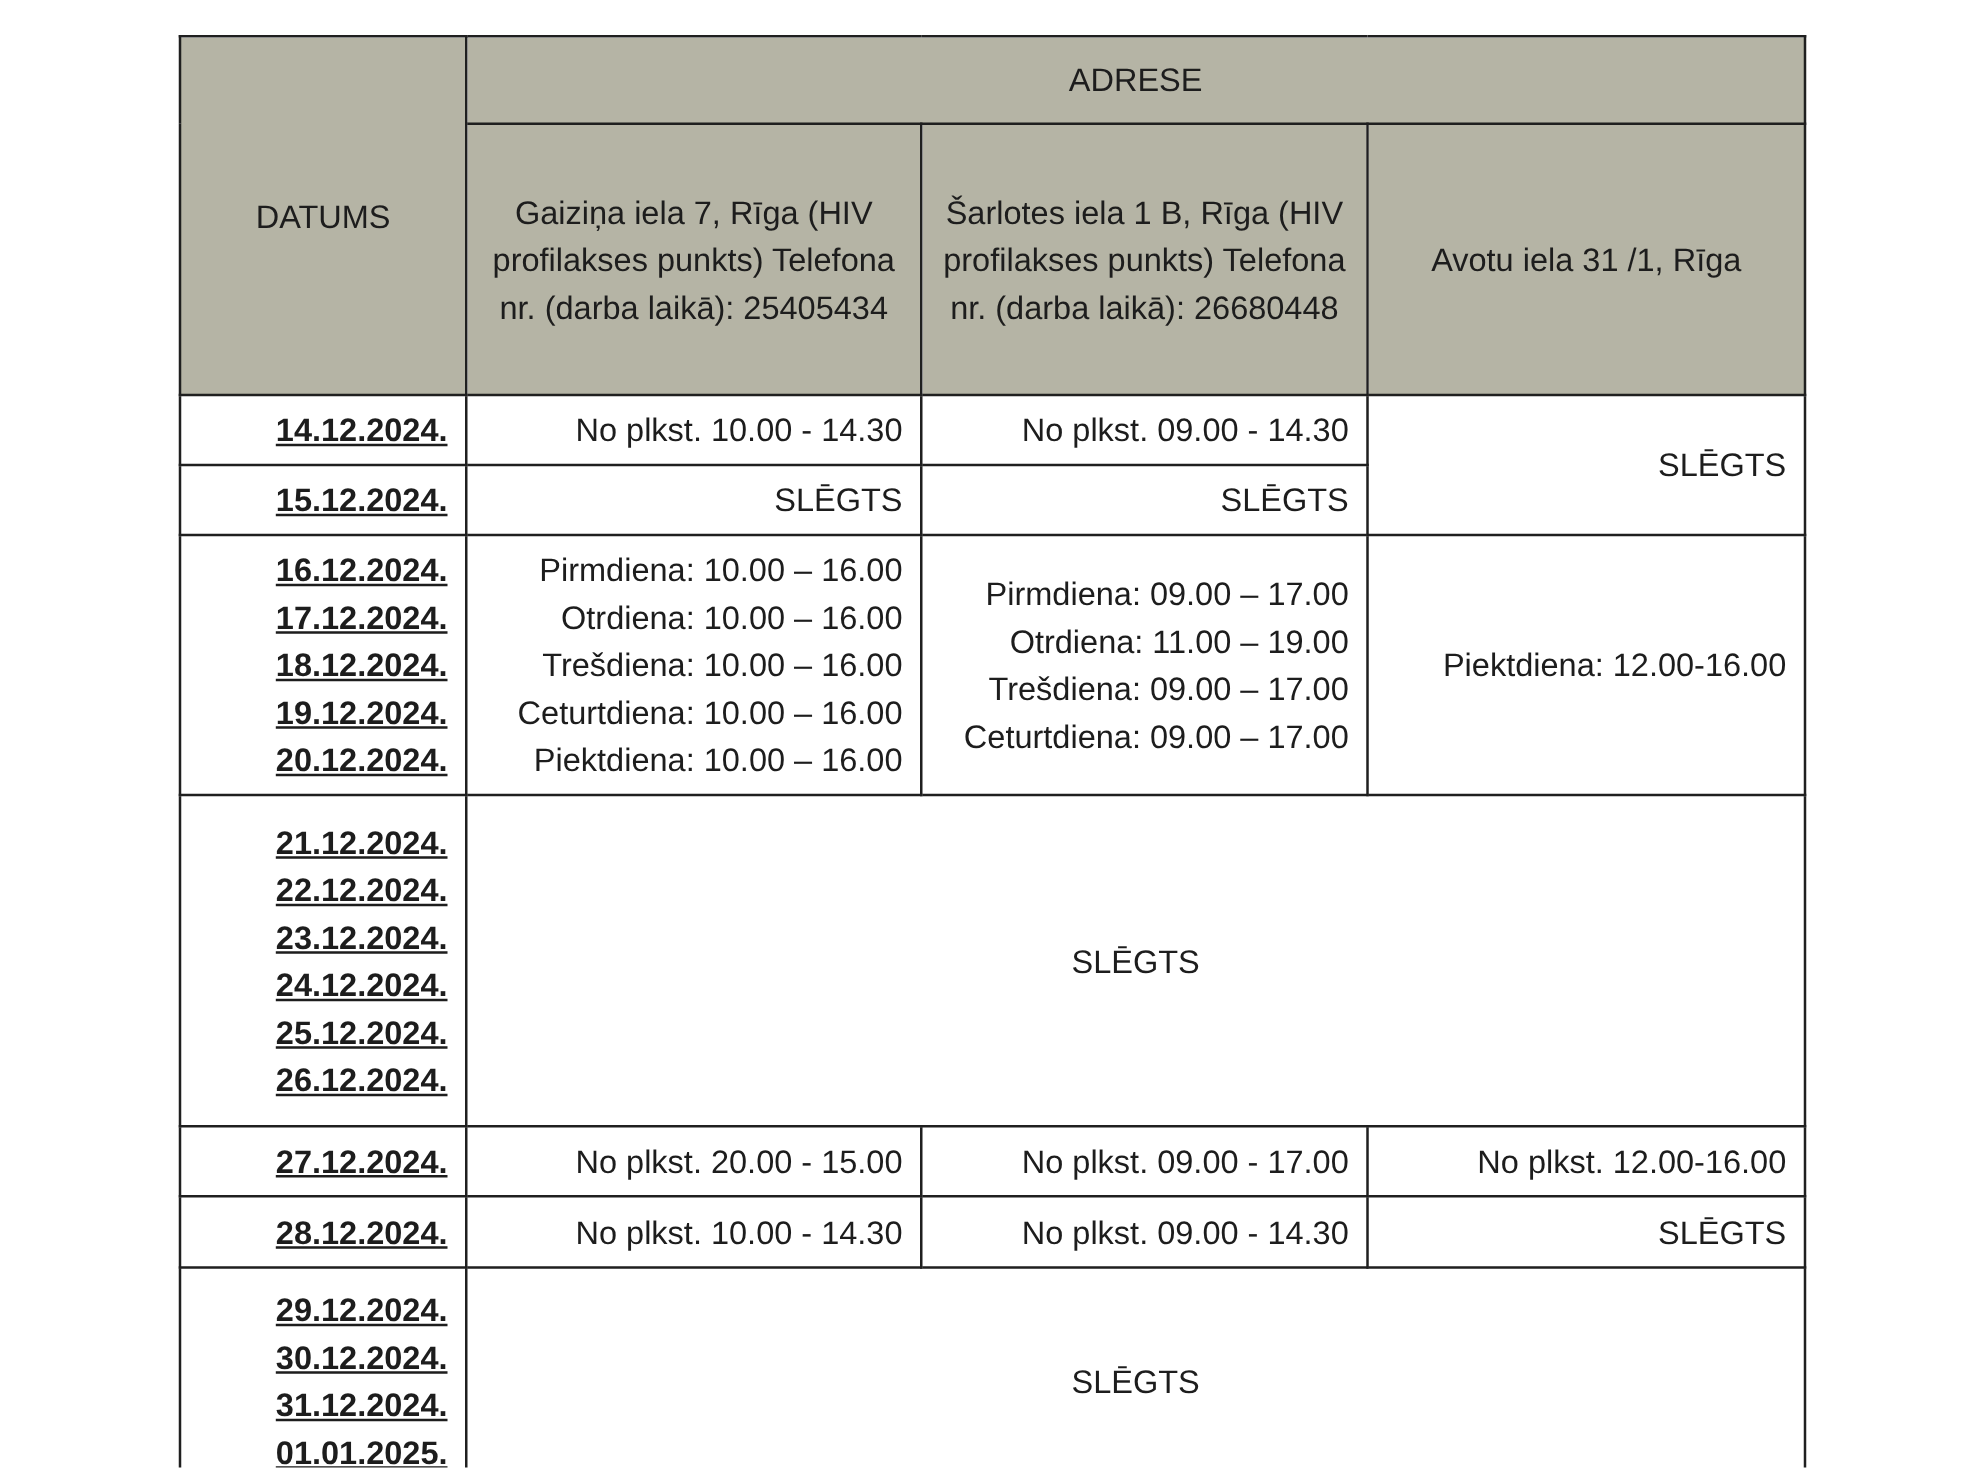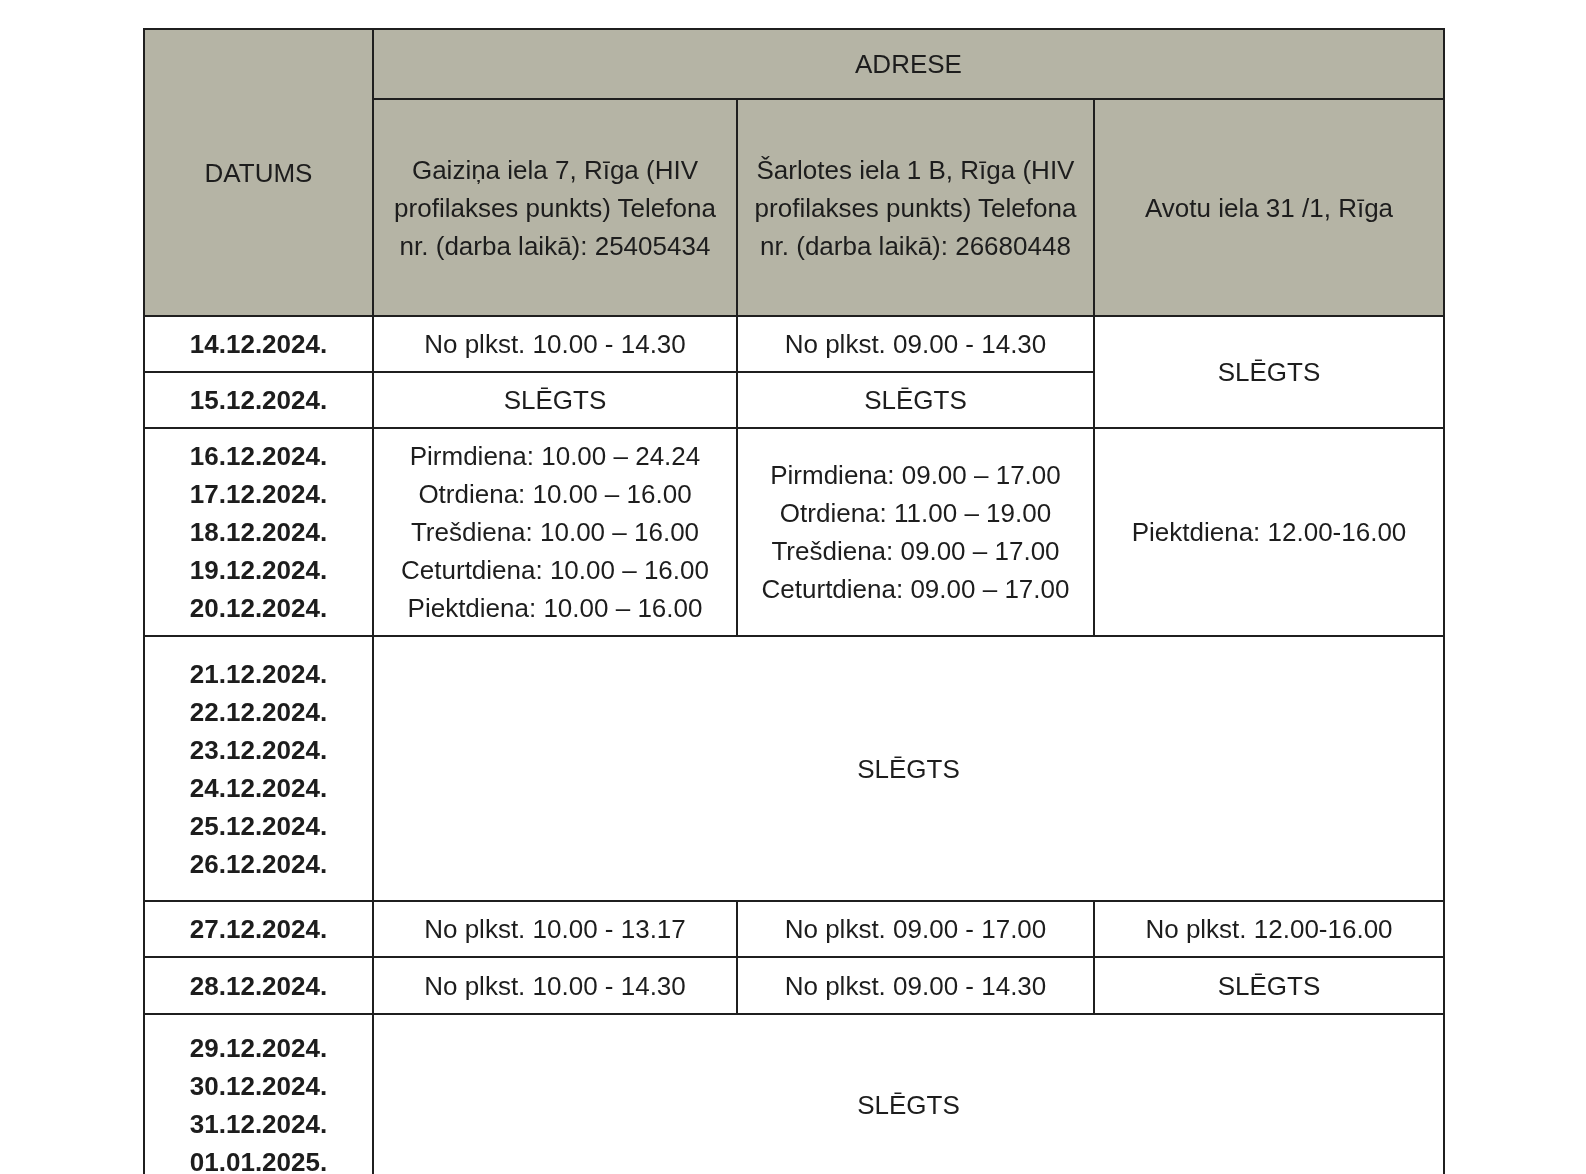--- a/index.html
+++ b/index.html
@@ -36,23 +36,24 @@
     background: #b5b4a5;
     font-weight: 400;
     text-align: center;
   }
   td.hdr-adrese { font-size: 27px; }
   td.hdr-datums { font-size: 27px; }
   td.hdr-loc { line-height: 42px; padding: 0 10px; }
   
   td.date-cell {
     font-weight: 700;
-    text-align: center;
+    text-align: right;
+    text-decoration: underline;
   }
-  td.val-cell { text-align: center; }
+  td.val-cell { text-align: right; }
   td.merged-status {
     text-align: center;
   }
   .line { white-space: nowrap; }
 </style>
 </head>
 <body>
 
 <div class="canvas">
   <table class="schedule">
@@ -90,21 +91,21 @@
 
     <tr style="height:208px">
       <td class="date-cell">
         <div class="line">16.12.2024.</div>
         <div class="line">17.12.2024.</div>
         <div class="line">18.12.2024.</div>
         <div class="line">19.12.2024.</div>
         <div class="line">20.12.2024.</div>
       </td>
       <td class="val-cell">
-        <div class="line">Pirmdiena: 10.00 – 24.24</div>
+        <div class="line">Pirmdiena: 10.00 – 16.00</div>
         <div class="line">Otrdiena: 10.00 – 16.00</div>
         <div class="line">Trešdiena: 10.00 – 16.00</div>
         <div class="line">Ceturtdiena: 10.00 – 16.00</div>
         <div class="line">Piektdiena: 10.00 – 16.00</div>
       </td>
       <td class="val-cell">
         <div class="line">Pirmdiena: 09.00 – 17.00</div>
         <div class="line">Otrdiena: 11.00 – 19.00</div>
         <div class="line">Trešdiena: 09.00 – 17.00</div>
         <div class="line">Ceturtdiena: 09.00 – 17.00</div>
@@ -119,21 +120,21 @@
         <div class="line">23.12.2024.</div>
         <div class="line">24.12.2024.</div>
         <div class="line">25.12.2024.</div>
         <div class="line">26.12.2024.</div>
       </td>
       <td class="merged-status" colspan="3">SLĒGTS</td>
     </tr>
 
     <tr style="height:56px">
       <td class="date-cell">27.12.2024.</td>
-      <td class="val-cell">No plkst. 10.00 - 13.17</td>
+      <td class="val-cell">No plkst. 20.00 - 15.00</td>
       <td class="val-cell">No plkst. 09.00 - 17.00</td>
       <td class="val-cell">No plkst. 12.00-16.00</td>
     </tr>
 
     <tr style="height:57px">
       <td class="date-cell">28.12.2024.</td>
       <td class="val-cell">No plkst. 10.00 - 14.30</td>
       <td class="val-cell">No plkst. 09.00 - 14.30</td>
       <td class="val-cell">SLĒGTS</td>
     </tr>

